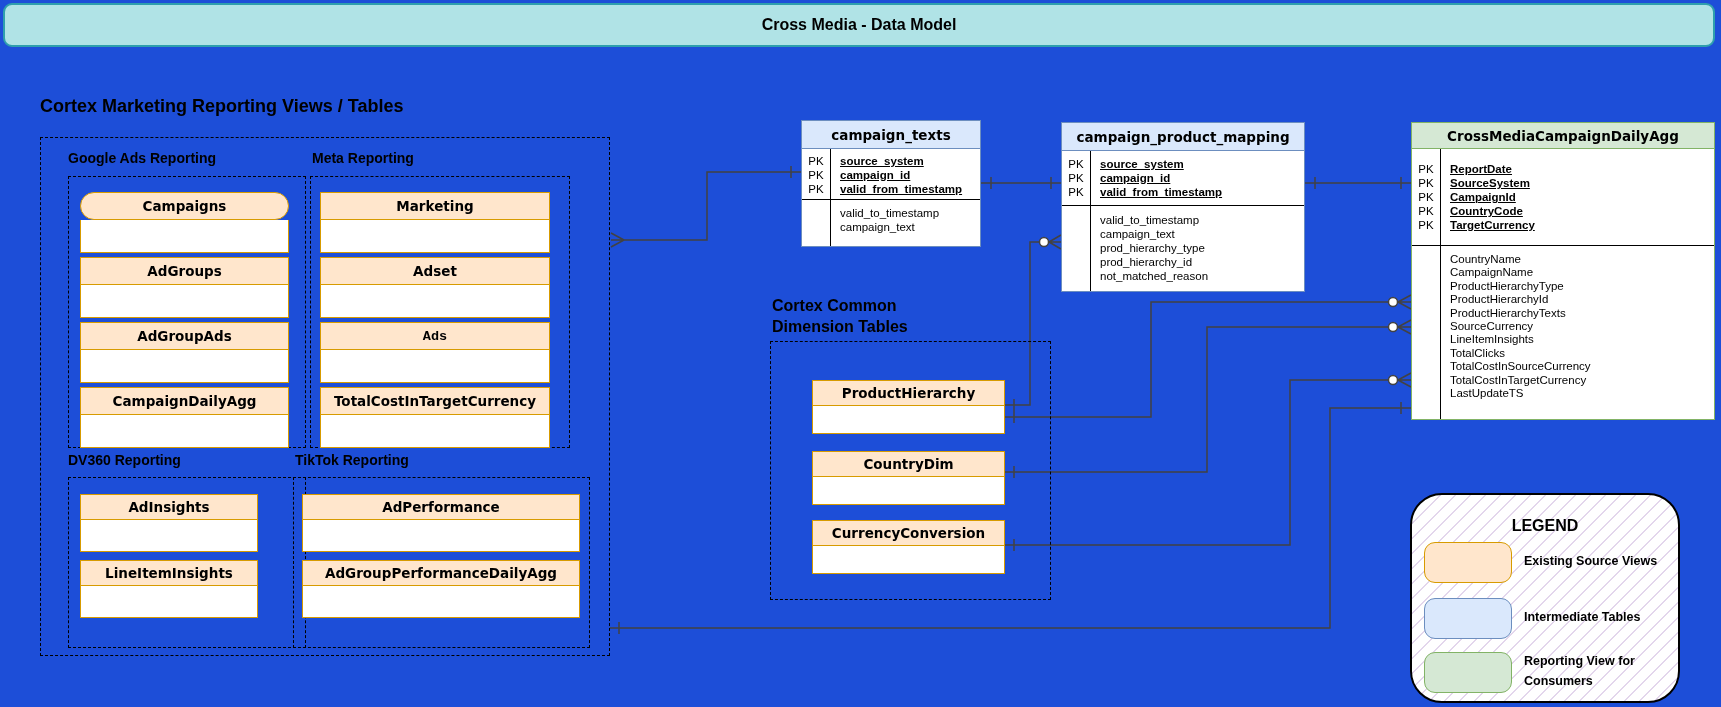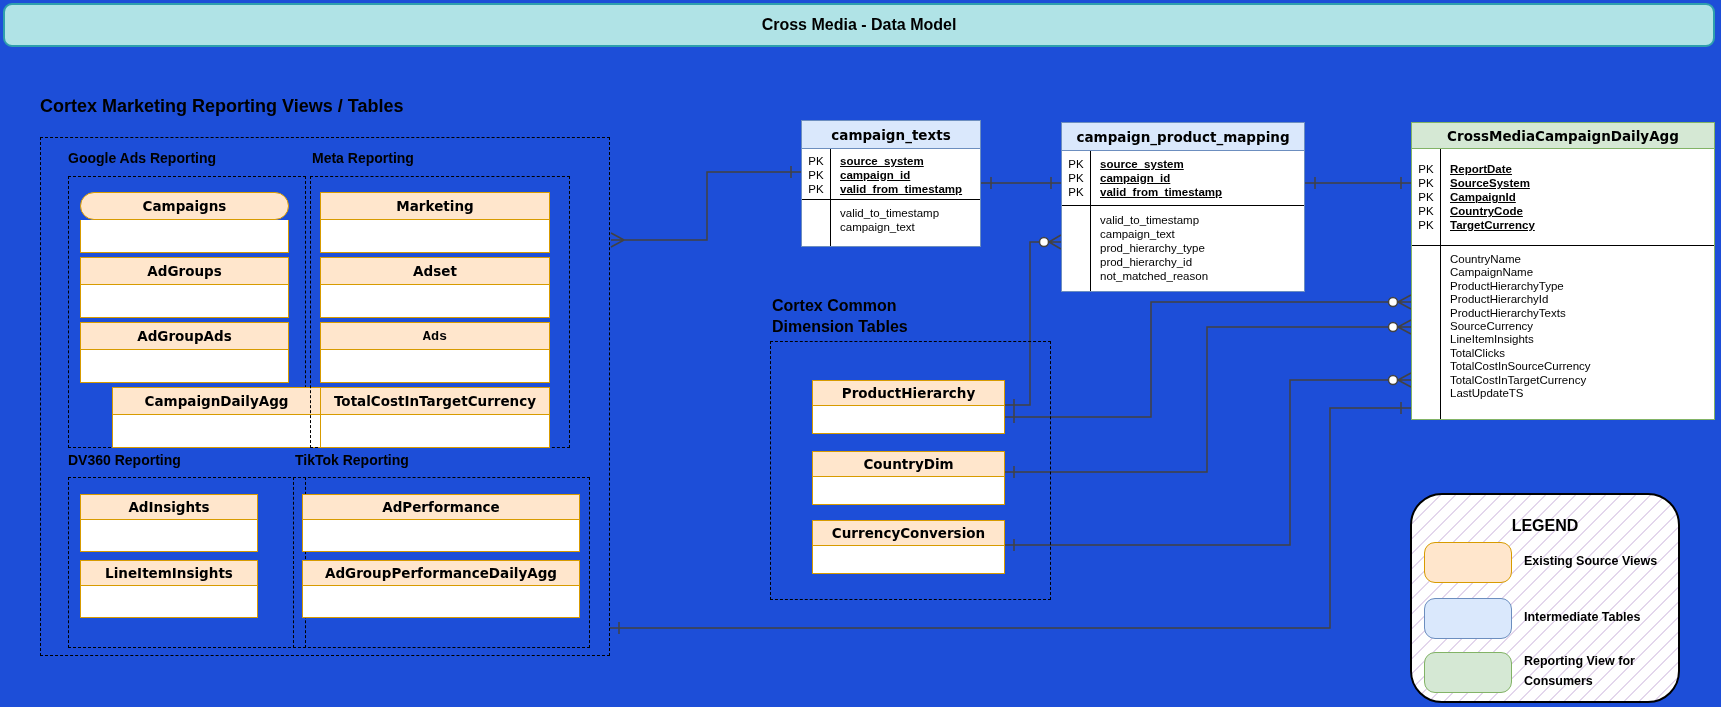--- a/index.html
+++ b/index.html
@@ -117,21 +117,21 @@
         <span>AdGroups</span>
       </div>
     <div class="entity-body" style="height:33px;"></div>
   </div>
   <div class="entity" style="left:80px;top:322px;width:209px;">
     <div class="entity-header" style="height:28px;">
         <span>AdGroupAds</span>
       </div>
     <div class="entity-body" style="height:33px;"></div>
   </div>
-  <div class="entity" style="left:80px;top:387px;width:209px;margin-left:32px;">
+  <div class="entity" style="left:80px;top:387px;width:209px;">
     <div class="entity-header" style="height:28px;">
         <span>CampaignDailyAgg</span>
       </div>
     <div class="entity-body" style="height:33px;"></div>
   </div>
 
   <div class="group-label" style="left:312px;top:150px;">Meta Reporting</div>
   <div class="dashed-box" style="left:310px;top:176px;width:260px;height:272px;"></div>
   <div class="entity" style="left:320px;top:192px;width:230px;">
     <div class="entity-header" style="height:28px;">

